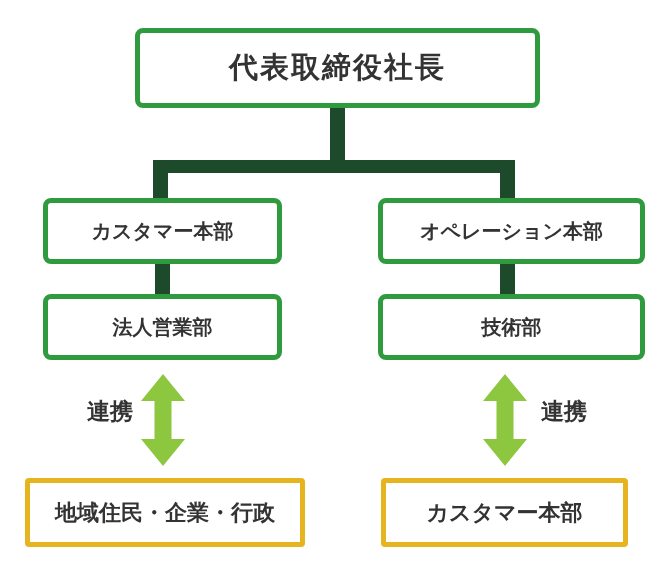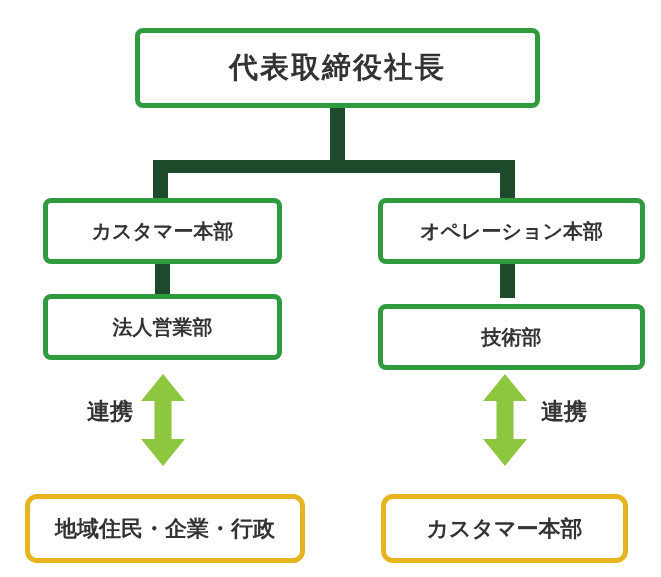--- a/index.html
+++ b/index.html
@@ -26,28 +26,27 @@
     text-align: center;
     white-space: nowrap;
     z-index: 2;
   }
   .box.green {
     border: 5px solid var(--box-border-green, #2f9a3e);
     border-radius: 8px;
   }
   .box.yellow {
     border: 5px solid var(--box-border-yellow, #e6b41e);
-    border-radius: 12px;
-    margin-top: 16px;
+    border-radius: 4px;
   }
   .root-box   { left: 135px; top: 28px;  width: 405px; height: 80px; font-size: 29px; letter-spacing: 2px; }
   .div-left   { left: 43px;  top: 198px; width: 239px; height: 66px; font-size: 20px; }
   .div-right  { left: 378px; top: 198px; width: 267px; height: 66px; font-size: 20px; }
   .dept-left  { left: 43px;  top: 294px; width: 239px; height: 66px; font-size: 20px; }
-  .dept-right { left: 378px; top: 294px; width: 267px; height: 66px; font-size: 20px; margin-top: 10px; }
+  .dept-right { left: 378px; top: 294px; width: 267px; height: 66px; font-size: 20px; }
   .partner-left  { left: 25px;  top: 478px; width: 280px; height: 69px; font-size: 22px; }
   .partner-right { left: 381px; top: 478px; width: 247px; height: 69px; font-size: 22px; }
 
   .conn {
     position: absolute;
     background: var(--connector-dark-green, #1c4a2b);
     z-index: 1;
   }
   .stem-top    { left: 330px; top: 106px; width: 15px;  height: 60px; }
   .hbar        { left: 153px; top: 160px; width: 362px; height: 13px; }

